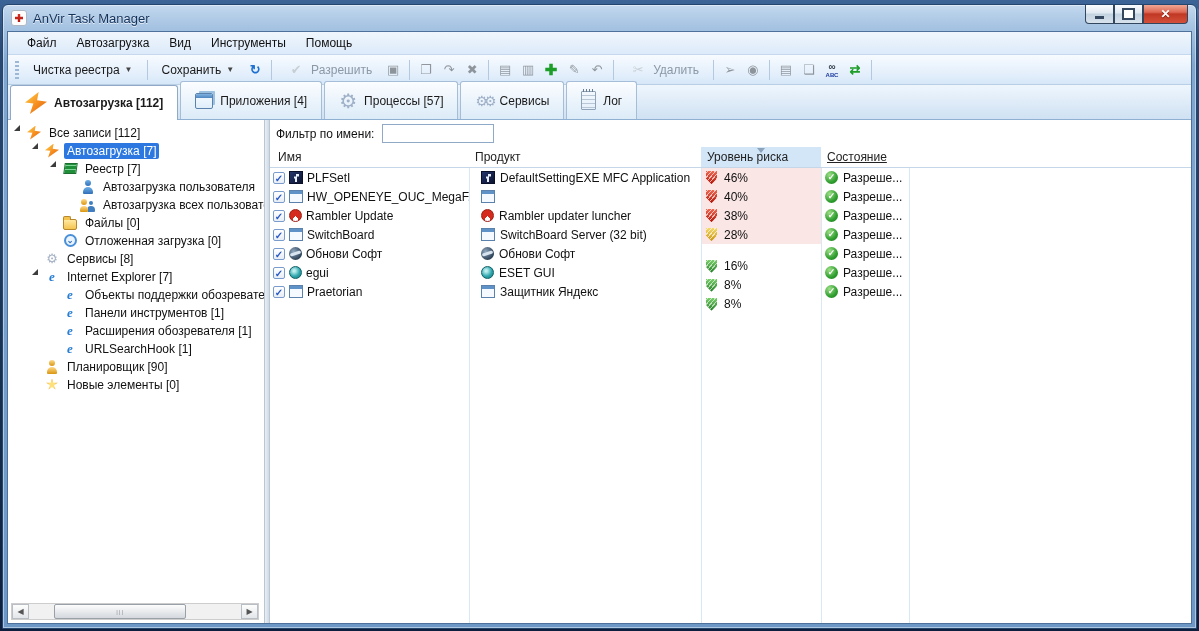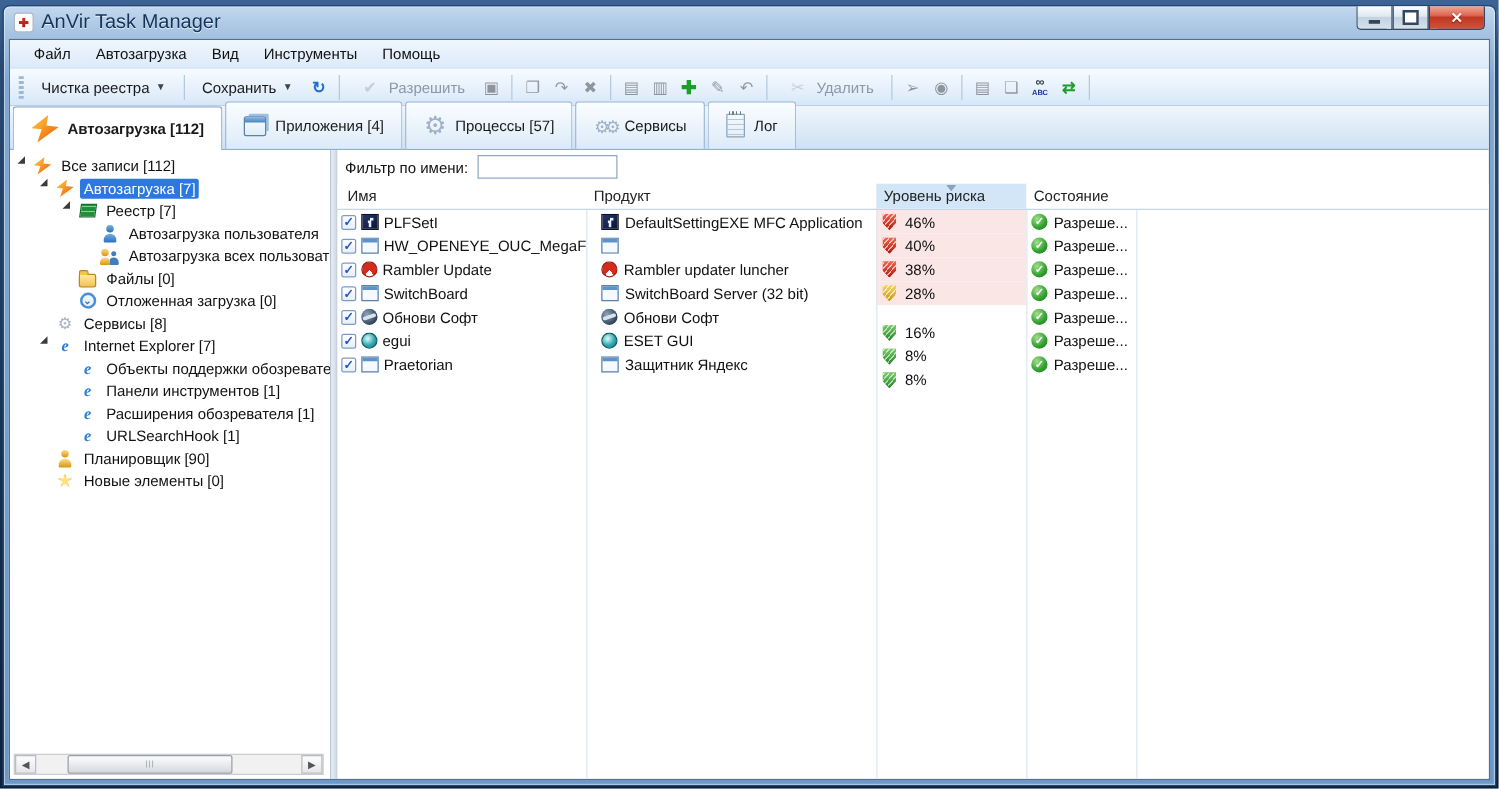--- a/index.html
+++ b/index.html
@@ -10,21 +10,21 @@
   .window { position:absolute; left:2px; right:2px; top:4px; bottom:2px;
     background:linear-gradient(180deg,#c2d8ee 0%,#a6c3e2 22px,#7fa7d0 60px,#6d98c6 100%);
     border:1px solid #23456e; border-radius:6px 6px 0 0; box-shadow:inset 0 0 0 1px rgba(255,255,255,.45); }
 
   
   .titlebar { position:relative; height:26px; display:flex; align-items:center; padding-left:8px; }
   .app-ico { width:16px; height:16px; background:#fdfdfd; border:1px solid #b0b8c4; border-radius:3px; display:flex; align-items:center; justify-content:center; margin-right:6px; }
   .app-ico::before { content:""; width:8px; height:8px;
     background:linear-gradient(#d93025,#b3170d);
     clip-path:polygon(35% 0,65% 0,65% 35%,100% 35%,100% 65%,65% 65%,65% 100%,35% 100%,35% 65%,0 65%,0 35%,35% 35%); }
-  .title-text { font-size:16px; color:#15325a; text-shadow:0 1px 0 rgba(255,255,255,.7); }
+  .title-text { font-size:13px; color:#15325a; text-shadow:0 1px 0 rgba(255,255,255,.7); }
   .caption { position:absolute; top:0; right:8px; display:flex; }
   .cap { width:29px; height:19px; border:1px solid #32465e; border-top:none; display:flex; align-items:center; justify-content:center;
     background:linear-gradient(180deg,#fbfdfe 0%,#dfe8f0 45%,#c3d2e0 50%,#d7e2ec 100%); color:#2c3e52; font-size:10px; }
   .cap-min { border-radius:0 0 0 4px; }
   .cap-min::before { content:""; width:9px; height:3px; background:#33475f; margin-top:7px; }
   .cap-max::before { content:""; width:9px; height:8px; border:2px solid #33475f; background:#fff; }
   .cap-close { width:45px; border-radius:0 0 4px 0;
     background:linear-gradient(180deg,#f0a794 0%,#dd6753 40%,#c03823 50%,#d4503a 100%); color:#fff; font-size:12px; font-weight:bold; text-shadow:0 1px 1px #7a1407; }
 
   
@@ -96,21 +96,21 @@
 
   .content { flex:1; display:flex; flex-direction:column; background:#fff; min-width:0; }
   .filter-row { height:27px; display:flex; align-items:center; padding-left:6px; gap:8px; flex:0 0 auto; }
   .filter-label { font-size:12px; color:#111; }
   .filter-input { width:112px; height:19px; border:1px solid #8fa9c6; font-size:12px; padding:0 3px; }
 
   .grid { flex:1; position:relative; min-height:0; }
   .vline { position:absolute; top:0; bottom:0; width:1px; background:#dbe7f2; }
   .hdr { display:flex; height:21px; border-bottom:1px solid #c5d6e8; font-size:12px; color:#222; position:relative; background:#fff; }
   .hcell { display:flex; align-items:center; padding-left:6px; }
-  .hc-name { width:199px; padding-left:8px; } .hc-prod { width:232px;text-align:center; } .hc-risk { width:120px; background:#d2e6f8; position:relative; } .hc-status { width:88px; }
+  .hc-name { width:199px; padding-left:8px; } .hc-prod { width:232px;text-align:center; } .hc-risk { width:120px; background:#d2e6f8; position:relative; } .hc-status { width:88px;text-decoration:underline; }
   .sort-arrow { position:absolute; top:1px; left:56px; width:0; height:0; border-left:4px solid transparent; border-right:4px solid transparent; border-top:5px solid #8aa2ba; }
 
   .row { display:flex; height:19px; align-items:center; font-size:12px; color:#111; }
   .c-name { width:199px; display:flex; align-items:center; gap:4px; padding-left:3px; overflow:hidden; white-space:nowrap; }
   .c-prod { width:232px; display:flex; align-items:center; gap:5px; padding-left:12px; overflow:hidden; white-space:nowrap; }
   .c-risk { width:120px; display:flex; align-items:center; gap:7px; padding-left:5px; align-self:stretch; }
   .c-status { width:88px; display:flex; align-items:center; gap:5px; padding-left:4px; white-space:nowrap; }
   .risk-high,.risk-med { background:#fbe6e6; }
   .risk-low { background:#e6f6e6;margin-top:22px; }
 

